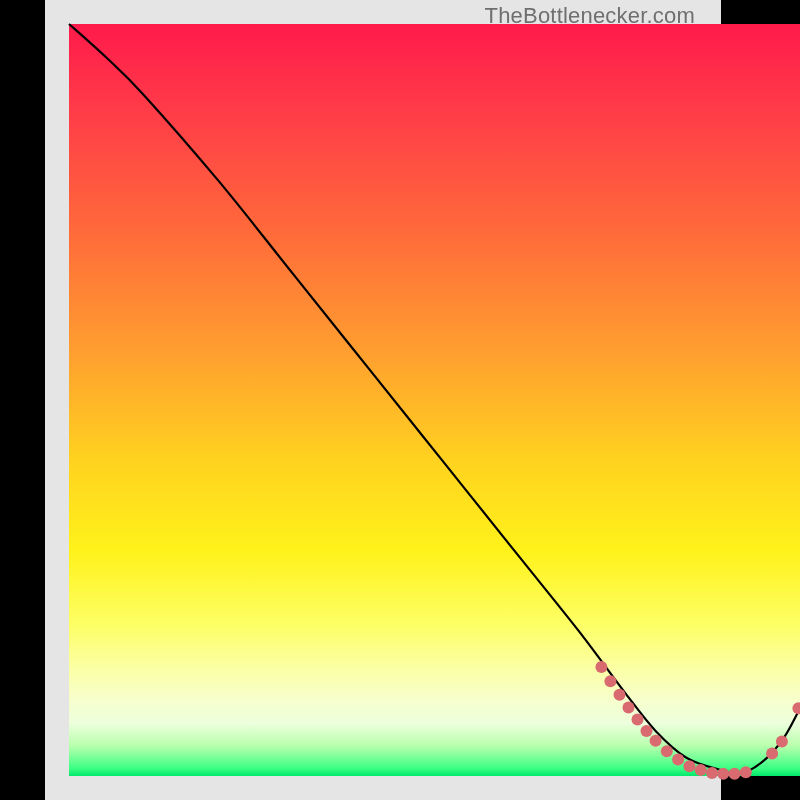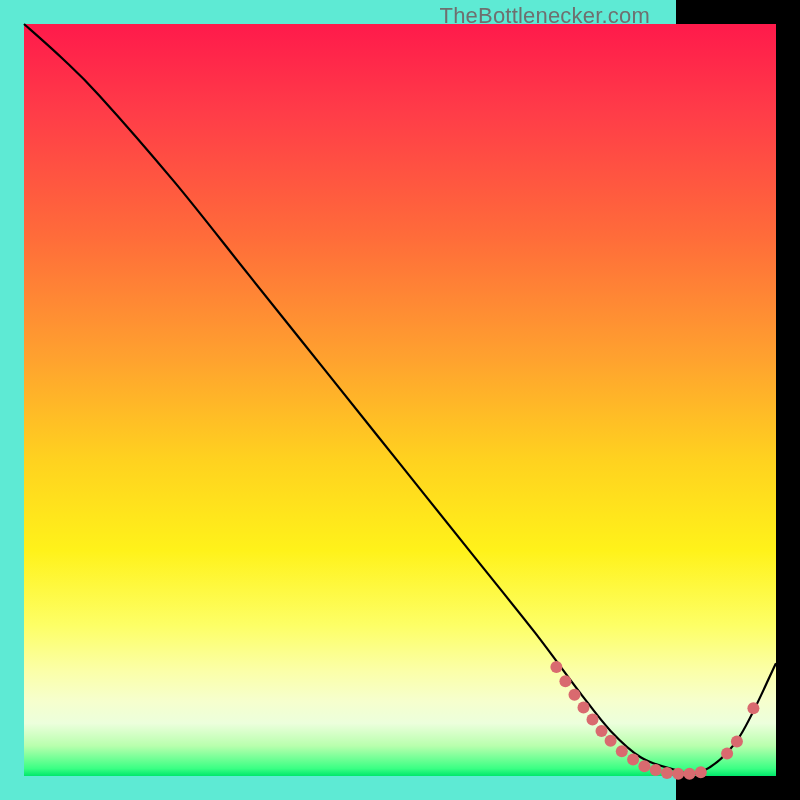--- a/index.html
+++ b/index.html
@@ -8,21 +8,22 @@
     width: 800px;
     height: 800px;
     background: #000;
     overflow: hidden;
     font-family: Arial, Helvetica, sans-serif;
   }
   .frame {
     position: relative;
     width: 676px;
     height: 800px;
-    background: #5eead4;
+    background: #e5e5e5;
+    margin-left: 45px;
   }
   .plot {
     position: absolute;
     left: 24px;
     top: 24px;
     width: 752px;
     height: 752px;
     
     background: linear-gradient(
       to bottom,

